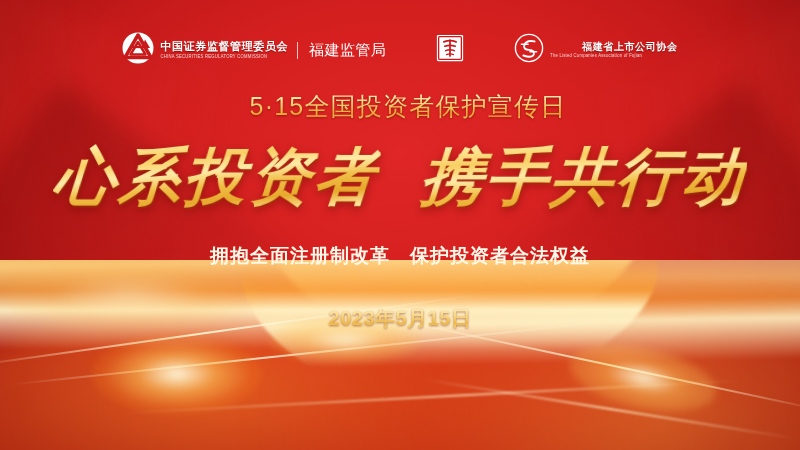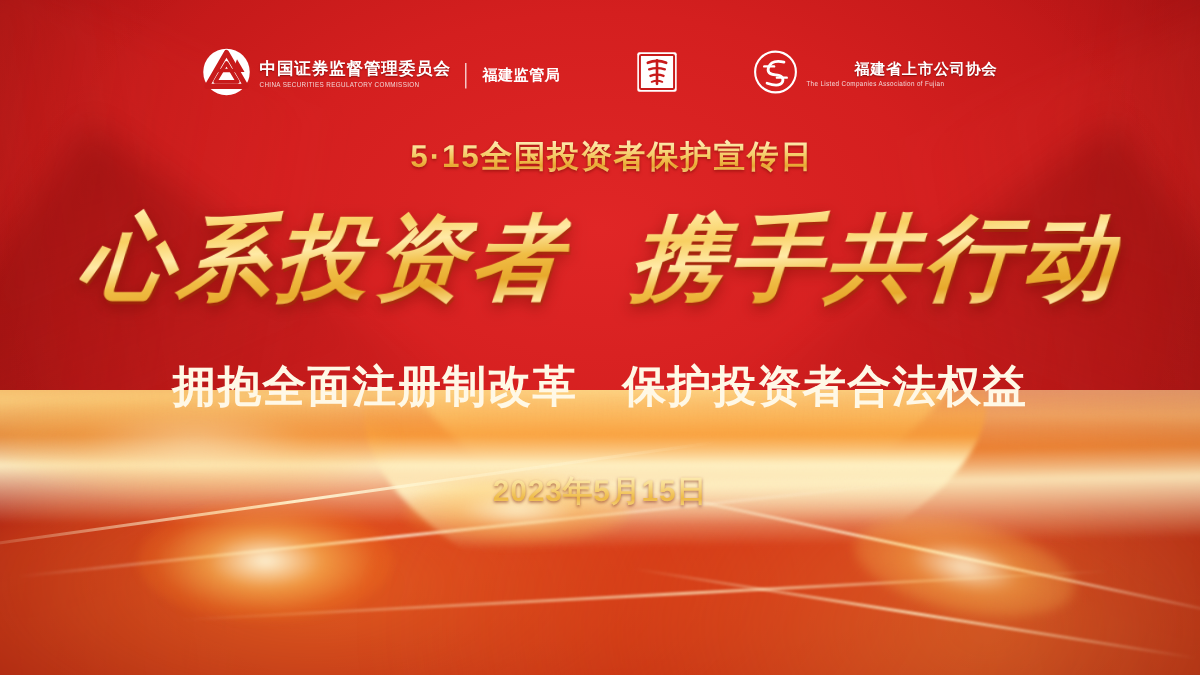--- a/index.html
+++ b/index.html
@@ -212,32 +212,32 @@
     transform: scaleY(1.15);
     transform-origin: left center;
   }
   .logo-divider {
     width: 1px;
     height: 17px;
     background: rgba(255,255,255,0.75);
     margin: 0 5px 0 3px;
   }
   .logo-sub {
-    font-size: 10px;
-    font-weight: bold;
+    font-size: 15px;
+    font-weight: normal;
     color: #ffffff;
     white-space: nowrap;
     letter-spacing: 0.4px;
   }
 
   
   .subtitle {
     margin-top: 22px;
-    font-size: 21px;
-    font-weight: bold;
+    font-size: 25px;
+    font-weight: normal;
     letter-spacing: 1.2px;
     white-space: nowrap;
     background: linear-gradient(180deg, #fff4cf 0%, #fde08d 30%, #f6c martial 0%, #f0b94e 58%, #e8a733 72%, #fbe29a 100%);
     background: linear-gradient(180deg, #fff6d6 0%, #fbe094 28%, #f3c357 55%, #e8a531 74%, #fae6a8 100%);
     -webkit-background-clip: text;
     background-clip: text;
     color: transparent;
     -webkit-text-fill-color: transparent;
     filter: drop-shadow(0 1px 1px rgba(110,10,0,0.55));
     margin-left: 16px;
@@ -272,21 +272,21 @@
     -webkit-text-fill-color: transparent;
     filter:
       drop-shadow(1px 2px 0 rgba(150,60,0,0.45))
       drop-shadow(0 3px 5px rgba(110,8,0,0.5));
     transform: skewX(-4deg);
   }
 
   
   .slogan {
     margin-top: 24px;
-    font-size: 29px;
+    font-size: 19px;
     font-weight: bold;
     letter-spacing: 1px;
     white-space: nowrap;
     color: #fff8e6;
     text-shadow:
       0 0 1px #f6d municipal,
       0 0 1px #f6d98c,
       0.8px 0.8px 0 #e0a93a,
       -0.8px 0.8px 0 #e0a93a,
       0.8px -0.8px 0 #e0a93a,

